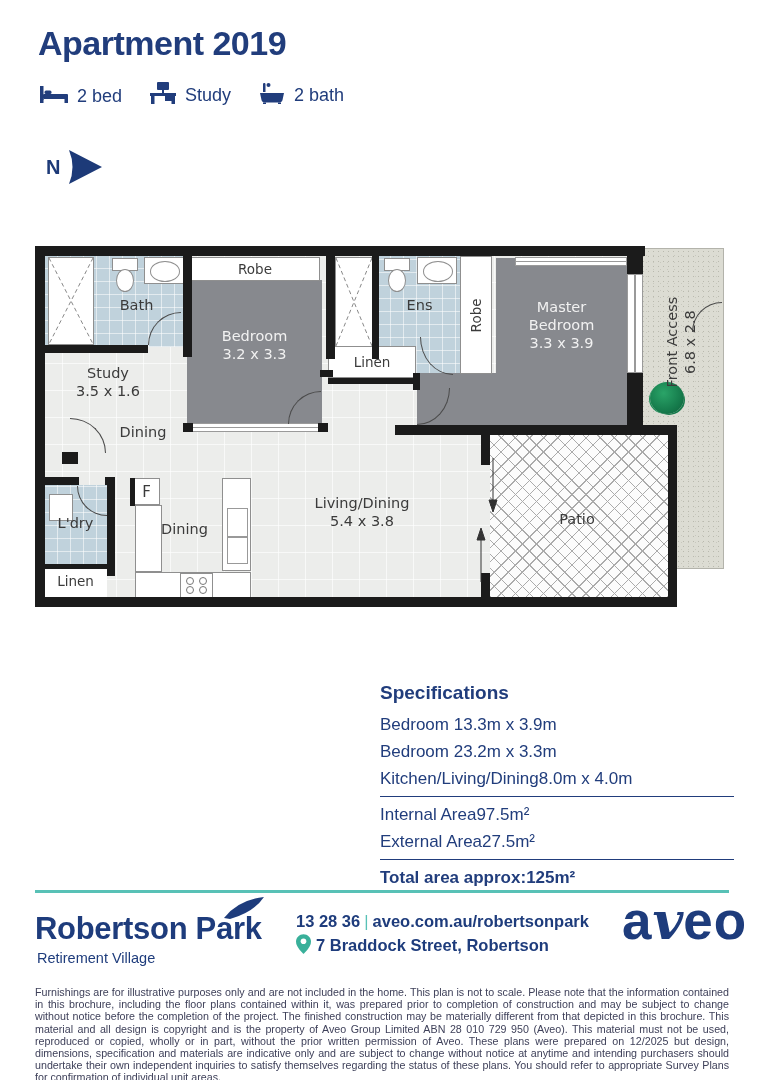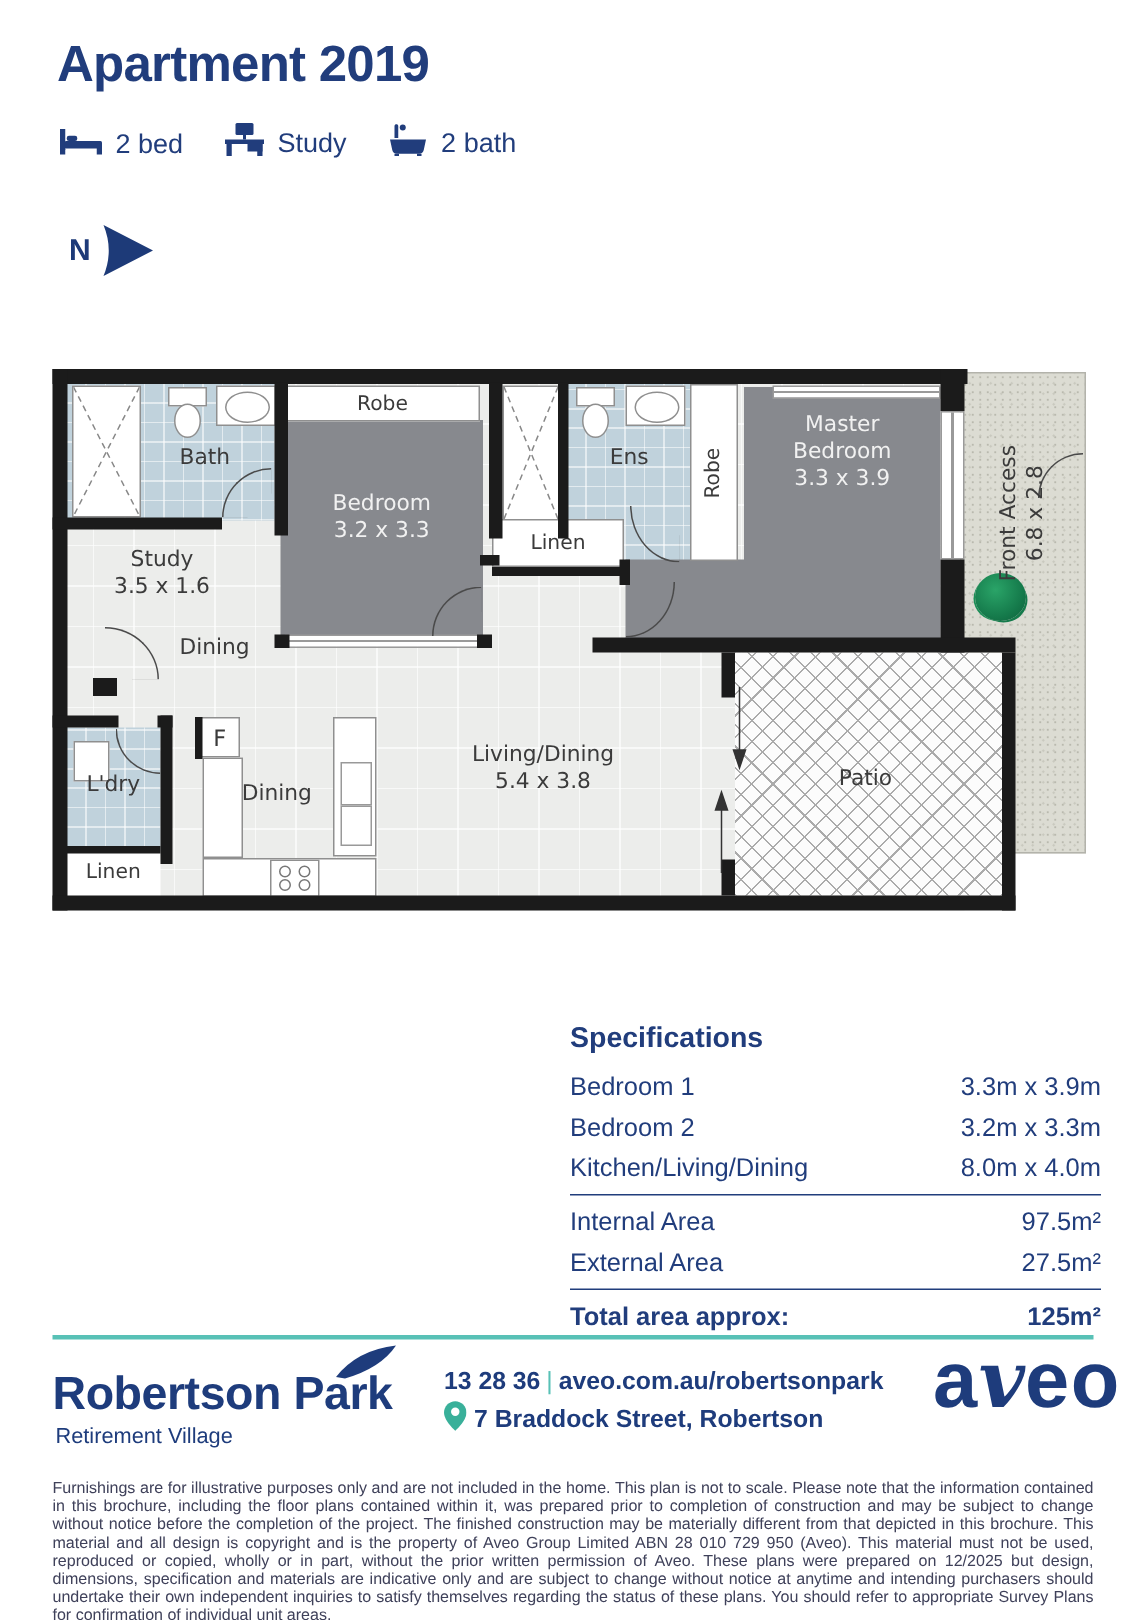--- a/index.html
+++ b/index.html
@@ -44,21 +44,21 @@
   .arc-br{border-bottom:1.5px solid #4a4a4a;border-right:1.5px solid #4a4a4a;border-bottom-right-radius:100% 100%;}
   .tree{background:radial-gradient(circle at 40% 35%,#2aa468,#157a4b 62%,#0e5e3a);border-radius:50%;
         box-shadow:2px 2px 0 -1px #157a4b,-2px 1px 0 -1px #1c8f58;}
   .fa-wrap{display:flex;align-items:center;justify-content:center;}
   .fa-inner{transform:rotate(-90deg);white-space:nowrap;text-align:center;}
   .vert-inner{transform:rotate(-90deg);white-space:nowrap;}
 
   
   .spec{left:380px;top:682px;width:354px;color:#213d7c;}
   .spec-title{font-size:19px;font-weight:bold;margin-bottom:7px;}
-  .spec-row{display:flex;justify-content:space-between;font-size:17px;padding:3.5px 0;}
+  .spec-row{display:flex;justify-content:flex-start;font-size:17px;padding:3.5px 0;}
   .spec-div{border-top:1.5px solid #213d7c;margin:4px 0;}
   .spec-total{font-weight:bold;}
 
   
   .teal-line{left:35px;top:890px;width:694px;height:3px;background:#58c1b6;}
   .brand{left:35px;top:911px;font-size:31px;font-weight:600;color:#1e3c7c;letter-spacing:-.3px;}
   .brand-sub{left:37px;top:950px;font-size:14.5px;color:#1e3c7c;}
   .contact{left:296px;top:910px;width:306px;text-align:left;color:#1e3c7c;font-weight:bold;font-size:16.5px;line-height:1.45;}
   .sep-teal{color:#58c1b6;font-weight:normal;padding:0 4px;}
   .aveo{left:622px;top:894px;font-size:53px;font-weight:600;color:#1e3c7c;letter-spacing:1px;line-height:1;}
@@ -232,21 +232,21 @@
       </g>
         </svg>
     </div>
 
     <div class="abs lbl" style="left:58px;top:54px;width:93px;">Bath</div>
     <div class="abs lbl" style="left:345px;top:54px;width:85px;">Ens</div>
     <div class="abs lbl lblw" style="left:155px;top:85px;width:135px;">
       <div>Bedroom</div>
       <div>3.2 x 3.3</div>
     </div>
-    <div class="abs lbl lblw" style="left:464px;top:32px;width:131px;">
+    <div class="abs lbl lblw" style="left:464px;top:56px;width:131px;">
       <div>Master</div>
       <div>Bedroom</div>
       <div>3.3 x 3.9</div>
     </div>
     <div class="abs fa-wrap" style="left:608px;top:10px;width:82px;height:180px;">
       <div class="fa-inner lbl">
         <div>Front Access</div>
         <div>6.8 x 2.8</div>
       </div>
     </div>

